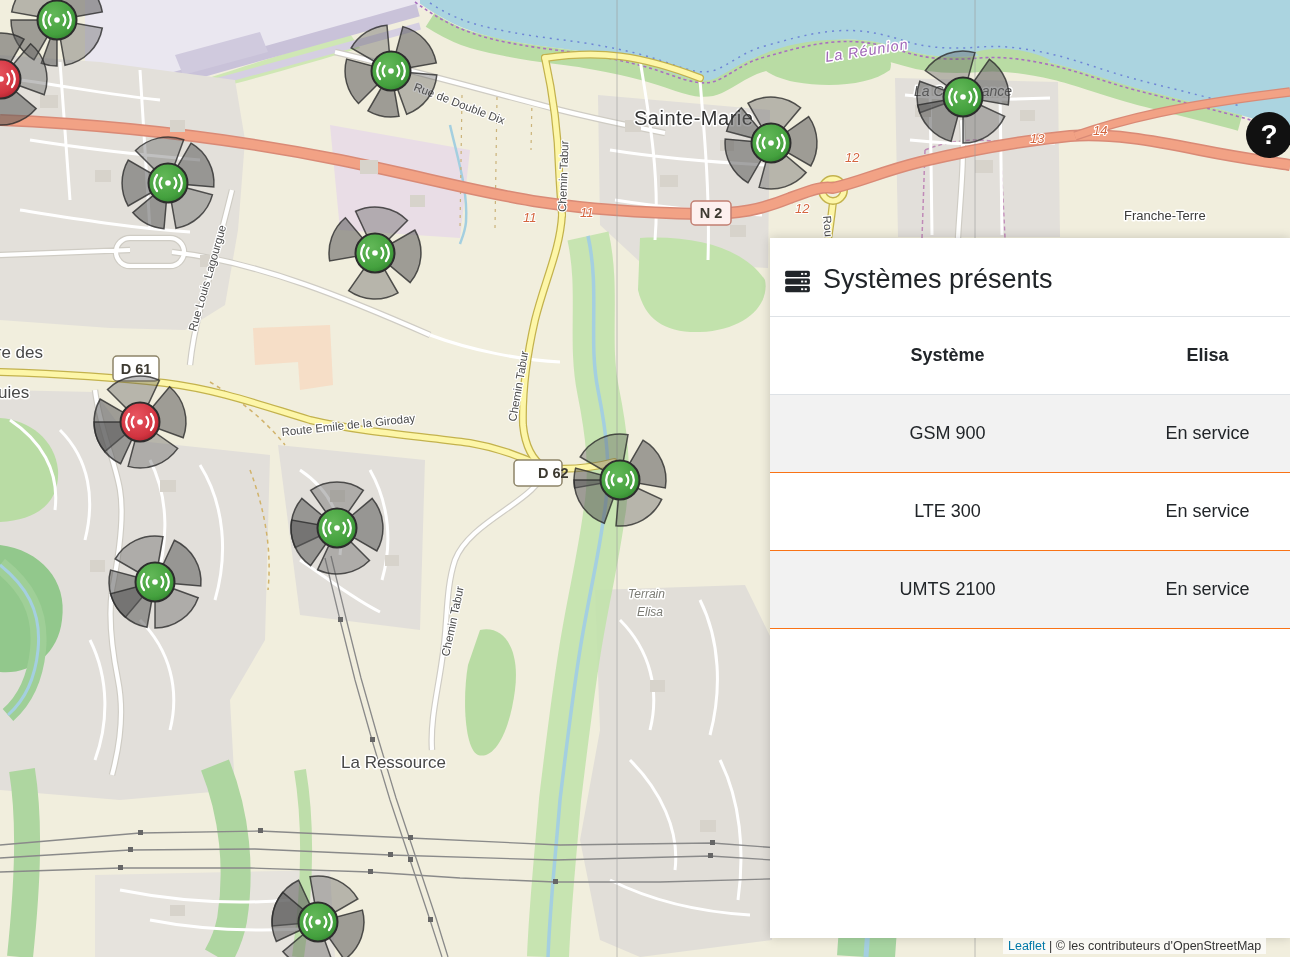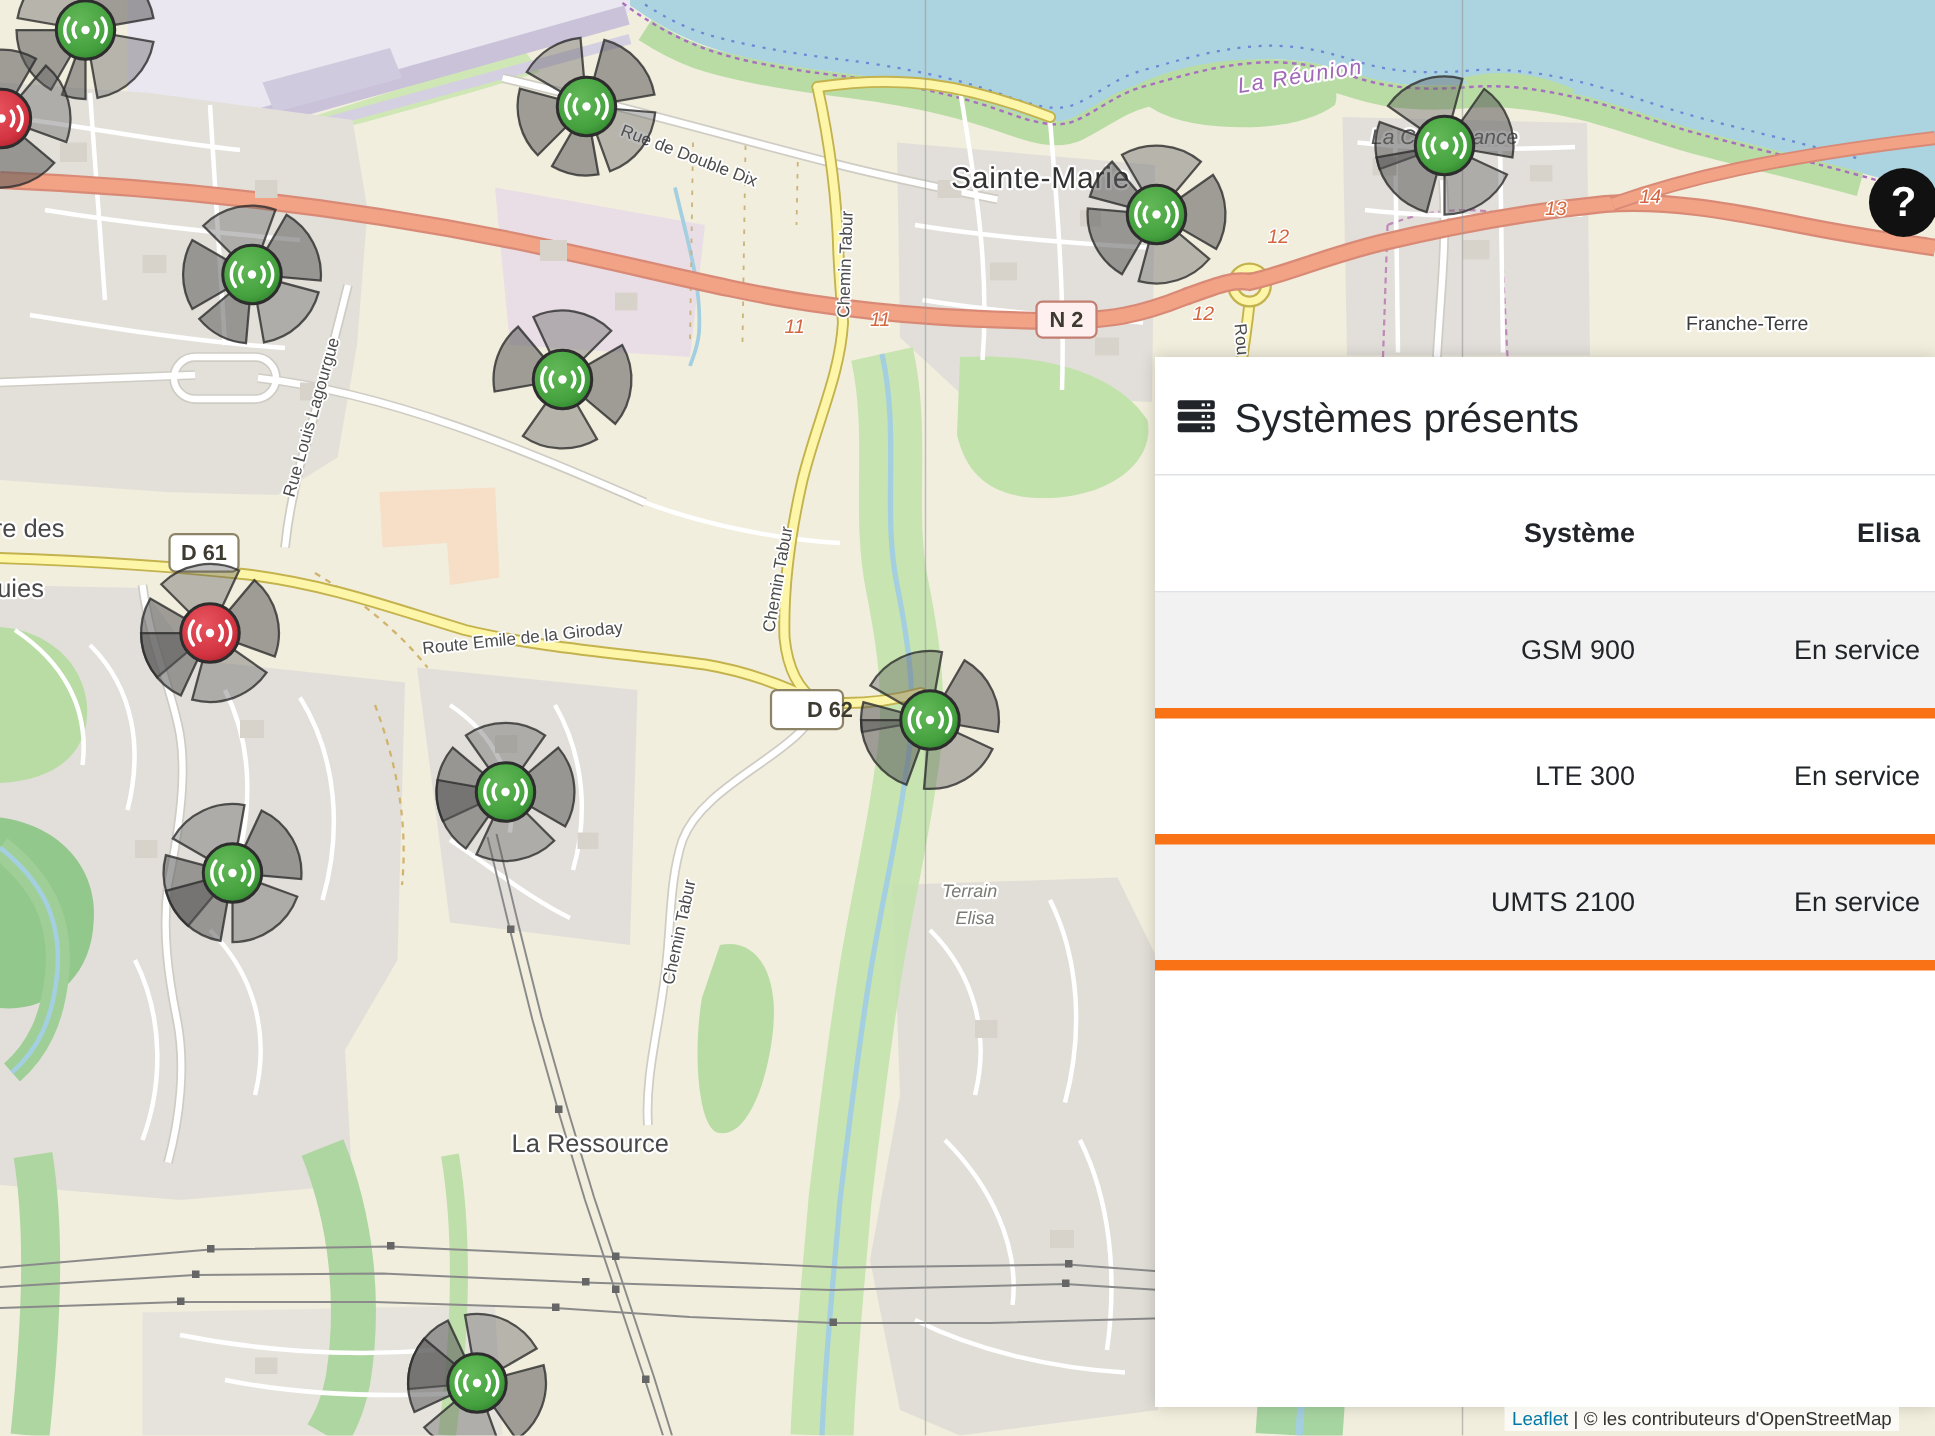--- a/index.html
+++ b/index.html
@@ -18,28 +18,28 @@
   .terrain{font-size:12px;font-style:italic;fill:#7b7b74;}
   .island{font-size:14.5px;font-style:italic;fill:#a167b8;letter-spacing:1px;}
   .street{font-size:11.5px;fill:#4c4c4c;stroke-width:2.5px;}
   .km{font-size:13px;font-style:italic;fill:#d4663f;stroke-width:2px;}
   .shield-t{font-size:14.5px;fill:#3d3a31;font-weight:bold;}
   
   .panel{
     position:absolute;left:770px;top:238px;width:520px;height:700px;
     background:#ffffff;box-shadow:0 0 10px rgba(0,0,0,.18);color:#212529;
   }
-  .panel-title{display:flex;align-items:flex-start;gap:12px;padding:26px 0 0 14px;
+  .panel-title{display:flex;align-items:flex-end;gap:12px;padding:26px 0 0 14px;
     font-size:27px;color:#212529;}
   .panel-title svg{flex:0 0 auto;}
   .sys-table{border-collapse:collapse;width:100%;margin-top:21px;table-layout:fixed;
     font-size:18px;color:#212529;}
-  .sys-table th,.sys-table td{text-align:right;padding:28px 10px 28px 35px;}
+  .sys-table th,.sys-table td{text-align:center;padding:28px 10px 28px 35px;}
   .sys-table thead th{font-weight:bold;border-top:1px solid #dee2e6;border-bottom:1px solid #dee2e6;}
-  .sys-table tbody td{border-bottom:7px solid #f97316;}
+  .sys-table tbody td{border-bottom:1px solid #f97316;}
   .sys-table tbody tr:nth-child(odd){background:#f2f2f2;}
   
   .help-btn{
     position:absolute;left:1246px;top:112px;width:46px;height:46px;border-radius:50%;
     background:#111;color:#fff;display:flex;align-items:center;justify-content:center;
     font-size:28px;font-weight:bold;cursor:pointer;user-select:none;
   }
   
   .attribution{
     position:absolute;left:983px;bottom:3px;white-space:nowrap;

